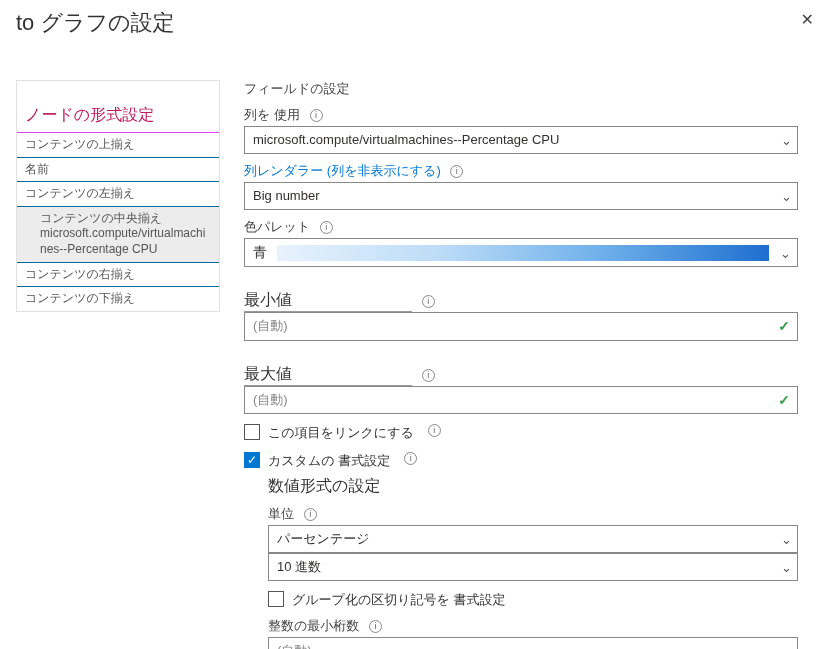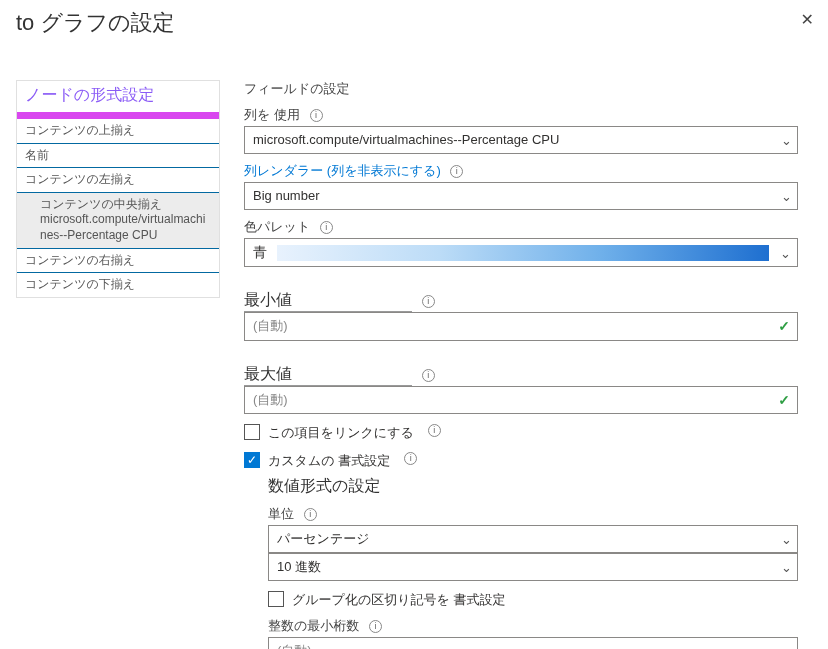--- a/index.html
+++ b/index.html
@@ -37,23 +37,24 @@
     gap: 24px;
     margin-top: 40px;
   }
   .sidebar {
     width: 204px;
     flex: 0 0 204px;
     border: 1px solid #e0e0e0;
   }
   .sidebar-title {
     font-size: 16px;
-    color: #8b5cf6;
+    color: #be185d;
     padding: 4px 8px 6px 8px;
-    border-bottom: 7px solid #d946ef;
+    border-bottom: 1px solid #d946ef;
+    margin-top: 20px;
   }
   .sidebar-item {
     font-size: 12px;
     color: #555;
     padding: 4px 8px;
     line-height: 1.3;
     cursor: pointer;
     border-bottom: 1px solid #0369a1;
     word-break: break-all;
   }

